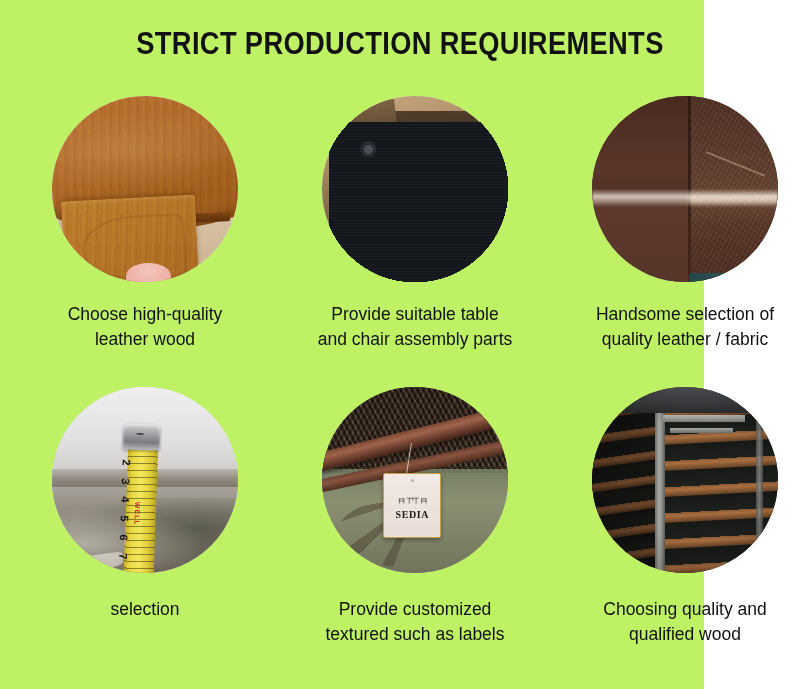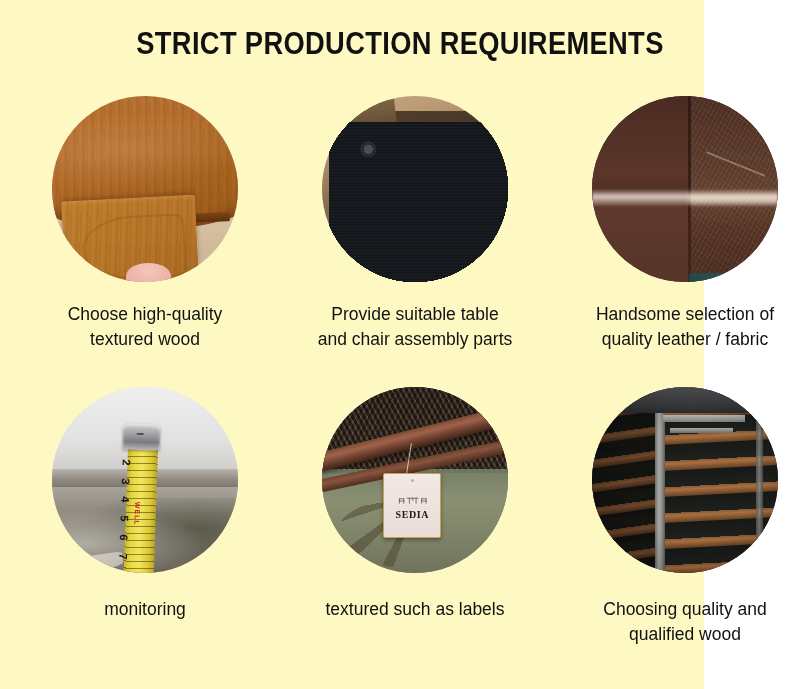--- a/index.html
+++ b/index.html
@@ -13,21 +13,21 @@
     font-family: "Liberation Sans", sans-serif;
     -webkit-font-smoothing: antialiased;
     overflow: hidden;
     position: relative;
   }
 
   .page {
     width: 704px;
     height: 689px;
     position: relative;
-    background: #fef9c3;
+    background: #bef264;
   }
 
   .page-title {
     position: absolute;
     top: 26px;
     left: 0;
     width: 800px;
     text-align: center;
     font-family: "Liberation Sans", sans-serif;
     font-weight: bold;
@@ -478,21 +478,21 @@
           <div class="p1-darkstrip"></div>
           <div class="p1-blue"></div>
           <div class="p1-board-big"></div>
           <div class="p1-edge"></div>
           <div class="p1-board-small"></div>
           <div class="p1-finger"></div>
         </div>
       </div>
       <div class="caption">
         <div>Choose high-quality</div>
-        <div>textured wood</div>
+        <div>leather wood</div>
       </div>
     </div>
 
     <div class="cell row1">
       <div class="photo">
         <div class="photo-inner">
           <div class="p2-bg"></div>
           <div class="p2-box"></div>
           <div class="p2-flap"></div>
           <div class="p2-parts"></div>
@@ -540,21 +540,21 @@
             <div class="p4-tape-num" style="top:43%">4</div>
             <div class="p4-tape-num" style="top:56%">5</div>
             <div class="p4-tape-num" style="top:69%">6</div>
             <div class="p4-tape-num" style="top:82%">7</div>
             <div class="p4-red">WELL</div>
           </div>
           <div class="p4-hook"></div>
         </div>
       </div>
       <div class="caption">
-        <div>monitoring</div>
+        <div>selection</div>
       </div>
     </div>
 
     <div class="cell row2">
       <div class="photo">
         <div class="photo-inner">
           <div class="p5-bg"></div>
           <div class="p5-rattan"></div>
           <div class="p5-glass"></div>
           <div class="p5-frame1"></div>
@@ -568,20 +568,21 @@
                 <path d="M6 3 L6 11 M6 3 L14 3 M14 3 L14 11 M6 7 L14 7"></path>
                 <path d="M20 2 L40 2 M24 2 L24 11 M36 2 L36 11 M30 2 L30 6"></path>
                 <path d="M46 3 L46 11 M46 3 L54 3 M54 3 L54 11 M46 7 L54 7"></path>
               </g>
             </svg>
             <div class="p5-tag-text">SEDIA</div>
           </div>
         </div>
       </div>
       <div class="caption">
+        <div>Provide customized</div>
         <div>textured such as labels</div>
       </div>
     </div>
 
     <div class="cell row2">
       <div class="photo">
         <div class="photo-inner">
           <div class="p6-bg"></div>
           <div class="p6-shelves"></div>
           <div class="p6-shelves-left"></div>

